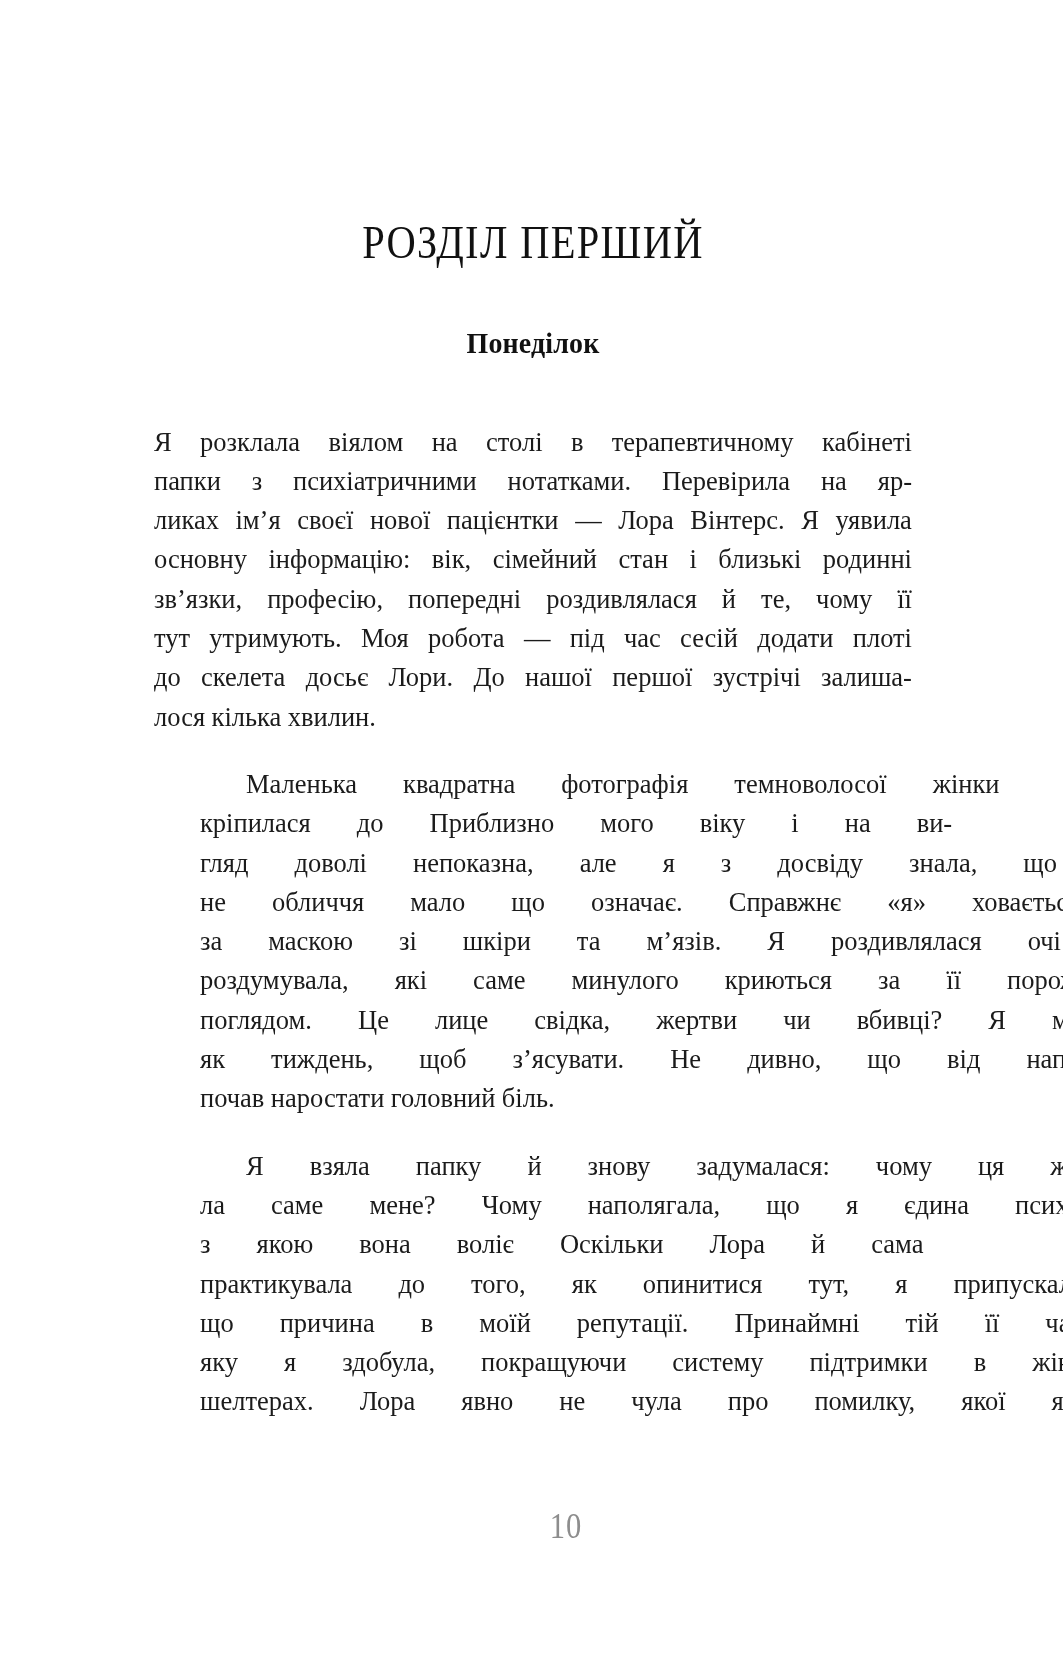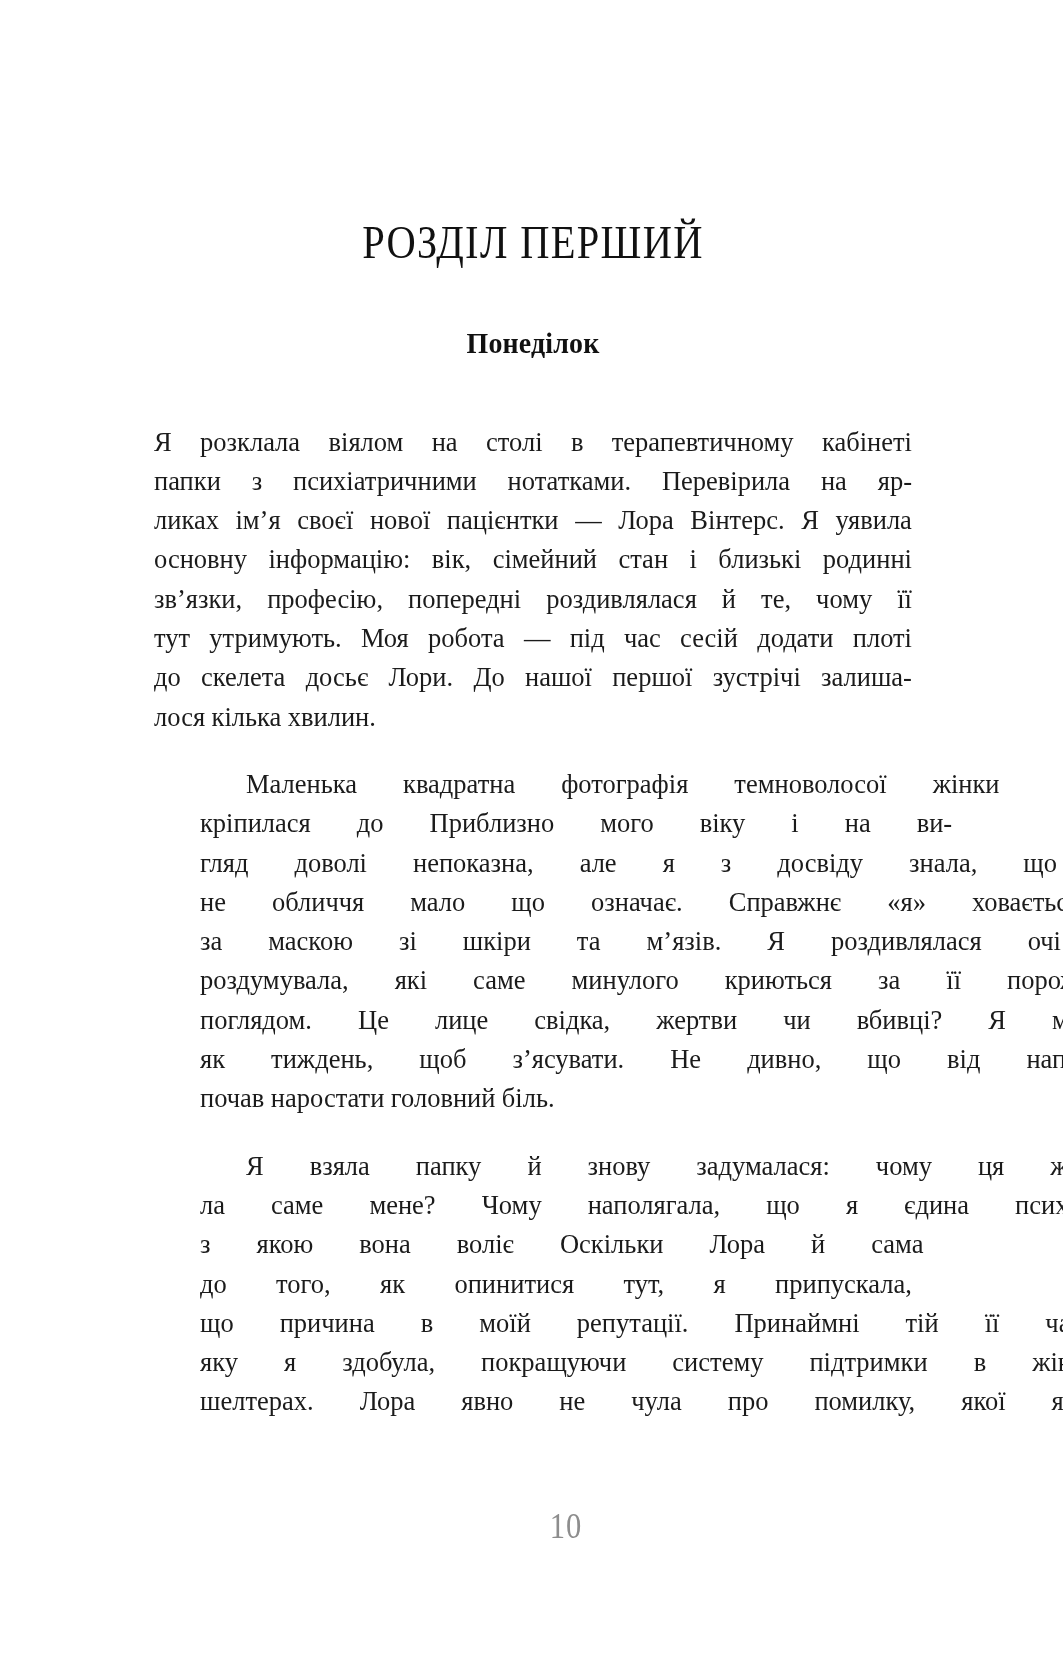--- a/index.html
+++ b/index.html
@@ -318,20 +318,21 @@
             <span class="w">з</span>
             <span class="w">якою</span>
             <span class="w">вона</span>
             <span class="w">воліє</span>
             <span class="w">Оскільки</span>
             <span class="w">Лора</span>
             <span class="w">й</span>
             <span class="w">сама</span>
           </span>
           <span class="line justify">
+            <span class="w">практикувала</span>
             <span class="w">до</span>
             <span class="w">того,</span>
             <span class="w">як</span>
             <span class="w">опинитися</span>
             <span class="w">тут,</span>
             <span class="w">я</span>
             <span class="w">припускала,</span>
           </span>
           <span class="line justify">
             <span class="w">що</span>

